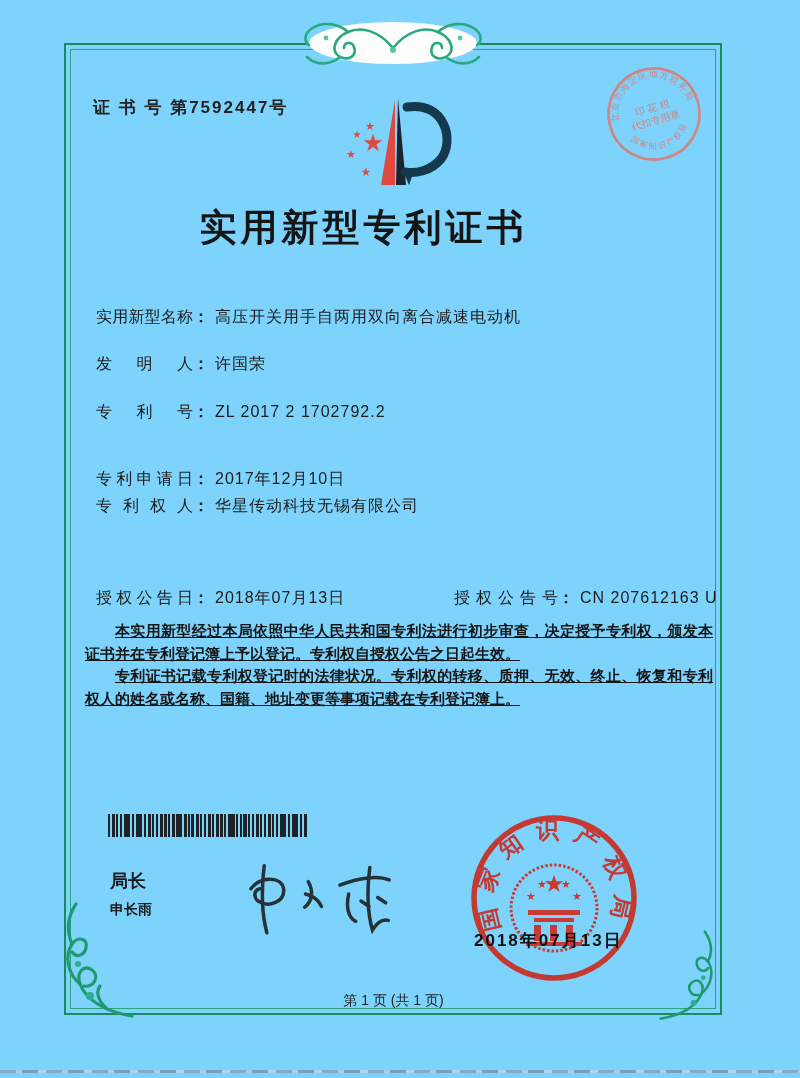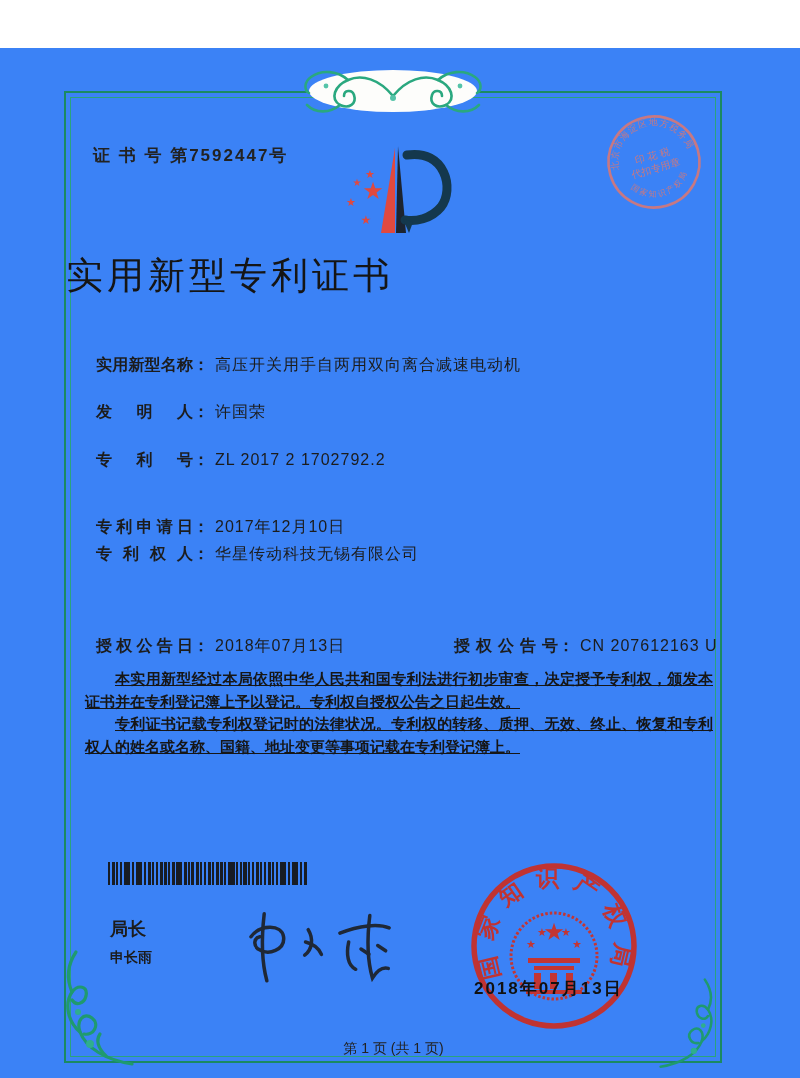--- a/index.html
+++ b/index.html
@@ -1,43 +1,43 @@
 <!DOCTYPE html>
 <html><head>
 <meta charset="utf-8">
 <style>
   html,body{margin:0;padding:0;}
   body{width:800px;height:1078px;position:relative;background:#ffffff;
        font-family:"Liberation Sans","DejaVu Sans",sans-serif;color:#1c1c1c;}
-  .page{position:absolute;inset:0;overflow:hidden;background:#3b82f6;margin-top:48px;}
+  .page{position:absolute;inset:0;overflow:hidden;background:#7dd3fc;}
 
   
   .frame-outer{position:absolute;left:64px;top:43px;width:658px;height:972px;
     border:2.5px solid #1b8a62;box-sizing:border-box;}
   .frame-inner{position:absolute;left:70px;top:49px;width:646px;height:960px;
     border:1px solid #2ba37d;box-sizing:border-box;}
   .ornament-top{position:absolute;left:278px;top:16px;width:230px;height:54px;}
   .corner{position:absolute;}
   .corner.bl{left:46px;top:900px;width:90px;height:120px;}
   .corner.br{left:648px;top:930px;width:90px;height:95px;}
 
   
   .cert-no{position:absolute;left:93px;top:96px;font-size:17px;font-weight:bold;
     letter-spacing:2px;color:#222;}
   .logo{position:absolute;left:345px;top:97px;width:115px;height:95px;}
   .tax-stamp{position:absolute;left:604px;top:64px;width:100px;height:100px;
     transform:rotate(-16deg);opacity:.85;}
-  .title{position:absolute;left:66px;top:203px;width:595px;
-    font-family:"Liberation Serif","DejaVu Serif",serif;font-size:37px;font-weight:normal;
+  .title{position:absolute;left:66px;top:203px;width:595px;text-align:center;
+    font-family:"Liberation Serif","DejaVu Serif",serif;font-size:37px;font-weight:bold;
     letter-spacing:4px;color:#151515;}
 
   
   .row{position:absolute;left:96px;width:625px;font-size:16px;line-height:22px;}
   .lbl{display:inline-block;width:97px;text-align:justify;text-align-last:justify;
-    font-weight:bold;vertical-align:top;}
+    font-weight:normal;vertical-align:top;}
   .colon{font-weight:bold;}
   .val{font-weight:normal;letter-spacing:1px;margin-left:6px;}
   .val.wrap{display:inline-block;width:512px;vertical-align:top;}
   .grant-no-group{position:absolute;left:358px;top:0;}
   .grant-no-group .lbl{width:104px;}
 
   
   .paras{position:absolute;left:85px;top:620px;width:628px;}
   .paras p{margin:0;font-size:15px;line-height:22.5px;text-indent:2em;
     text-align:justify;font-weight:bold;color:#161616;text-decoration:underline;}

